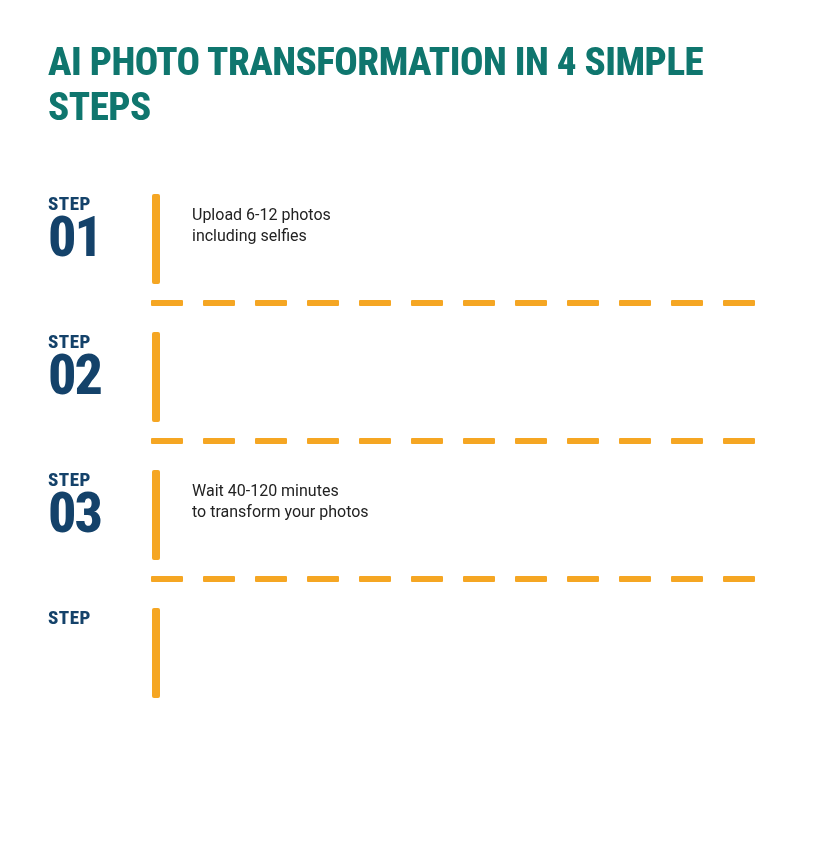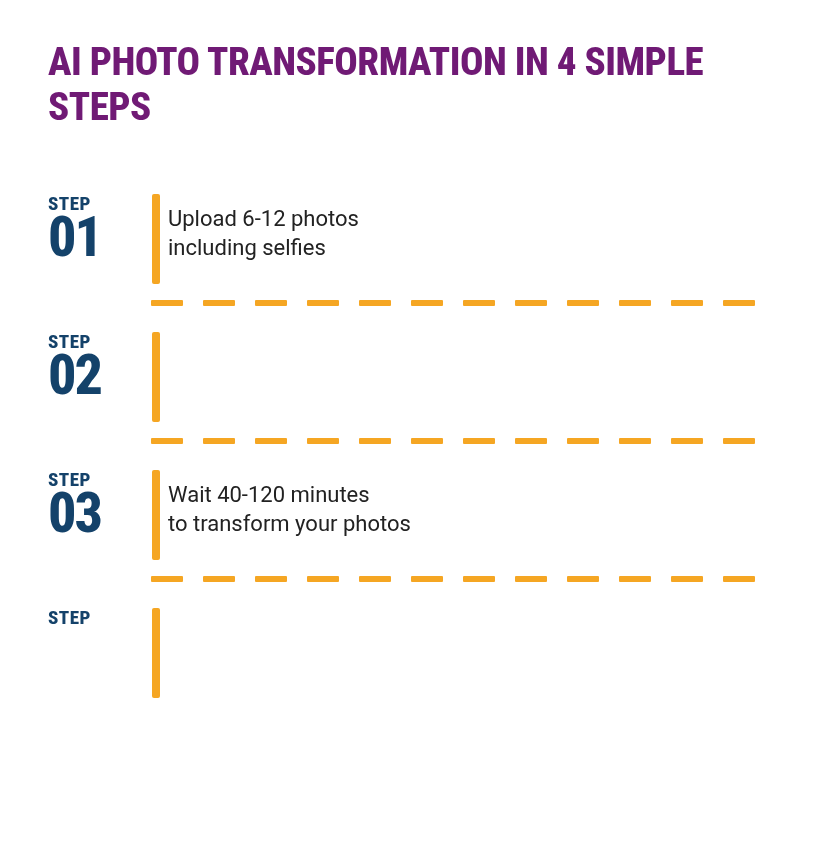--- a/index.html
+++ b/index.html
@@ -8,21 +8,21 @@
       box-sizing: border-box;
     }
     body {
       width: 820px;
       height: 860px;
       background: #ffffff;
       font-family: -apple-system, BlinkMacSystemFont, "Segoe UI", Roboto, Helvetica, Arial, sans-serif;
       padding: 40px 48px;
     }
     .title {
-      color: #701a75;
+      color: #0f766e;
       font-size: 39px;
       font-weight: 800;
       line-height: 1.15;
       letter-spacing: -0.5px;
       margin-bottom: 56px;
       font-stretch: condensed;
     }
     .steps {
       display: flex;
       flex-direction: column;
@@ -59,24 +59,24 @@
       width: 8px;
       background: #f5a623;
       border-radius: 2px;
       flex-shrink: 0;
       align-self: stretch;
       margin-top: 8px;
       margin-bottom: 12px;
     }
     .step-desc {
       color: #222222;
-      font-size: 22px;
+      font-size: 16px;
       font-weight: 400;
       line-height: 1.35;
-      padding-left: 8px;
+      padding-left: 32px;
       padding-top: 18px;
       white-space: pre-line;
     }
     .dashed-divider {
       display: flex;
       gap: 20px;
       margin-left: 103px;
       margin-top: 4px;
       margin-bottom: 18px;
       overflow: hidden;

